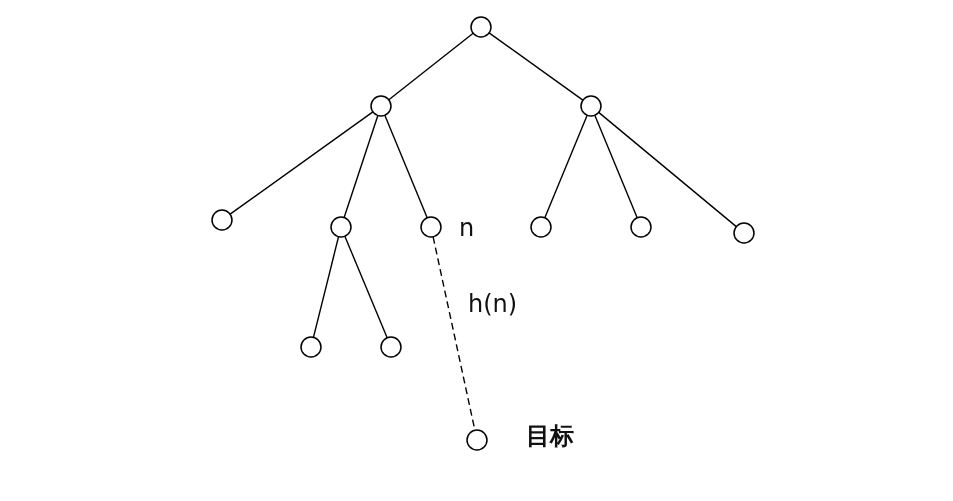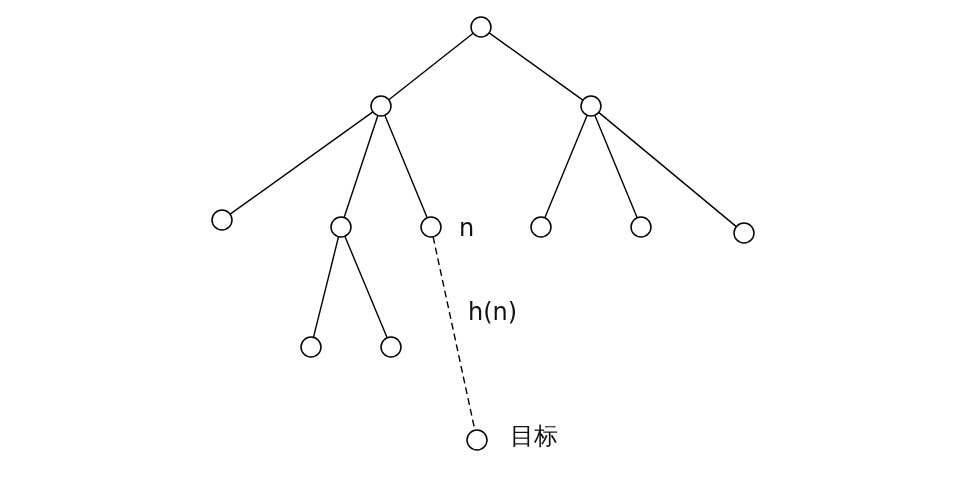--- a/index.html
+++ b/index.html
@@ -34,14 +34,14 @@
       <circle cx="541" cy="227" r="10" fill="#ffffff" stroke="#000000" stroke-width="1.5"></circle>
       <circle cx="641" cy="227" r="10" fill="#ffffff" stroke="#000000" stroke-width="1.5"></circle>
       <circle cx="744" cy="233" r="10" fill="#ffffff" stroke="#000000" stroke-width="1.5"></circle>
       <circle cx="311" cy="347" r="10" fill="#ffffff" stroke="#000000" stroke-width="1.5"></circle>
       <circle cx="391" cy="347" r="10" fill="#ffffff" stroke="#000000" stroke-width="1.5"></circle>
       <circle cx="477" cy="440" r="10" fill="#ffffff" stroke="#000000" stroke-width="1.5"></circle>
     </g>
 </svg>
 
 <div class="lbl" style="left:459px; top:216px;">n</div>
-<div class="lbl" style="left:468px; top:300px;">h(n)</div>
-<div class="lbl" style="left:510px; top:424px;">目标</div>
+<div class="lbl" style="left:468px; top:292px;">h(n)</div>
+<div class="lbl" style="left:526px; top:424px;font-weight:bold;">目标</div>
 
 </body></html>

